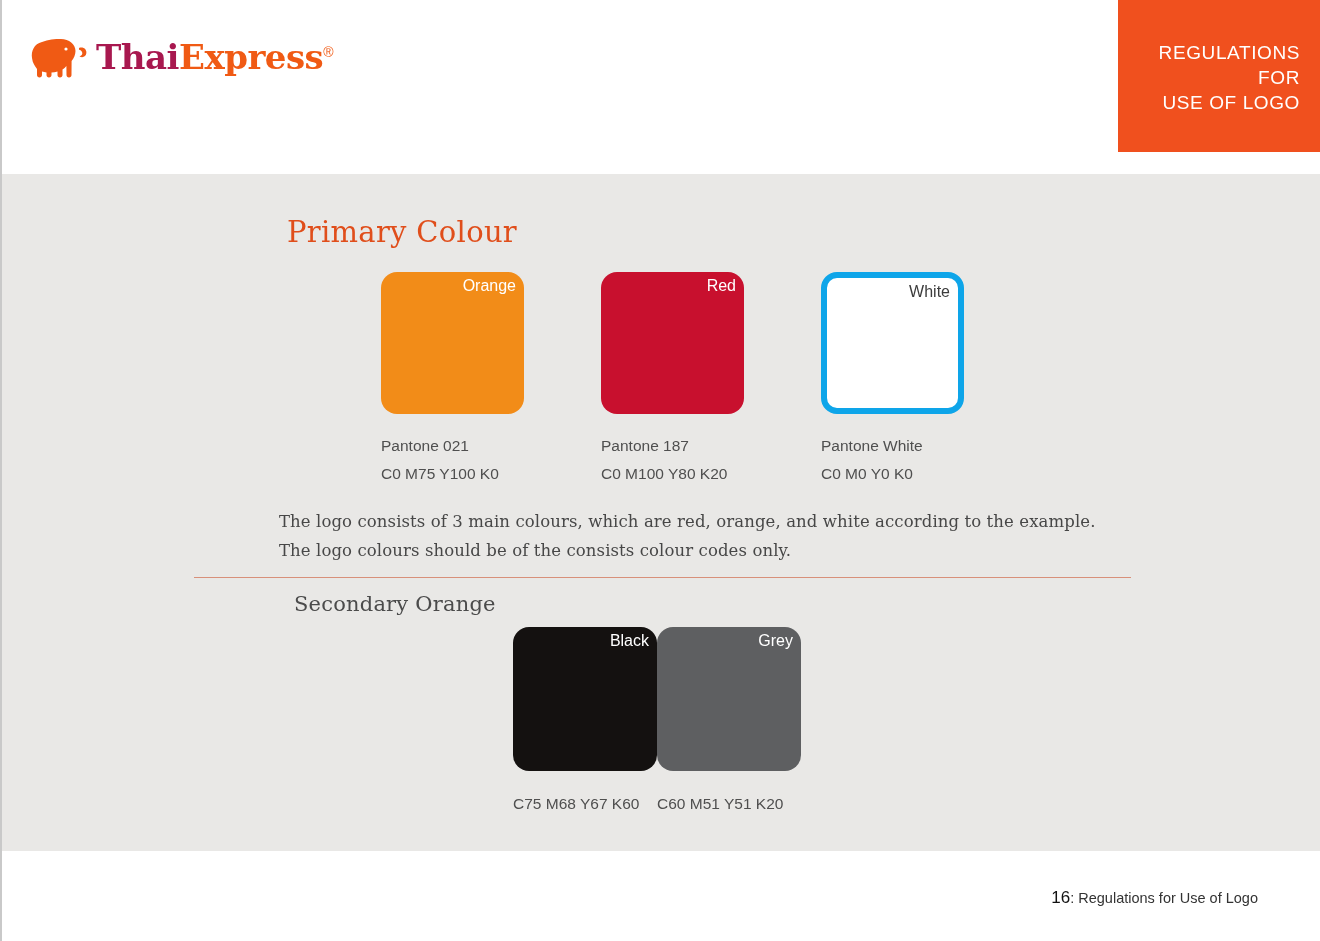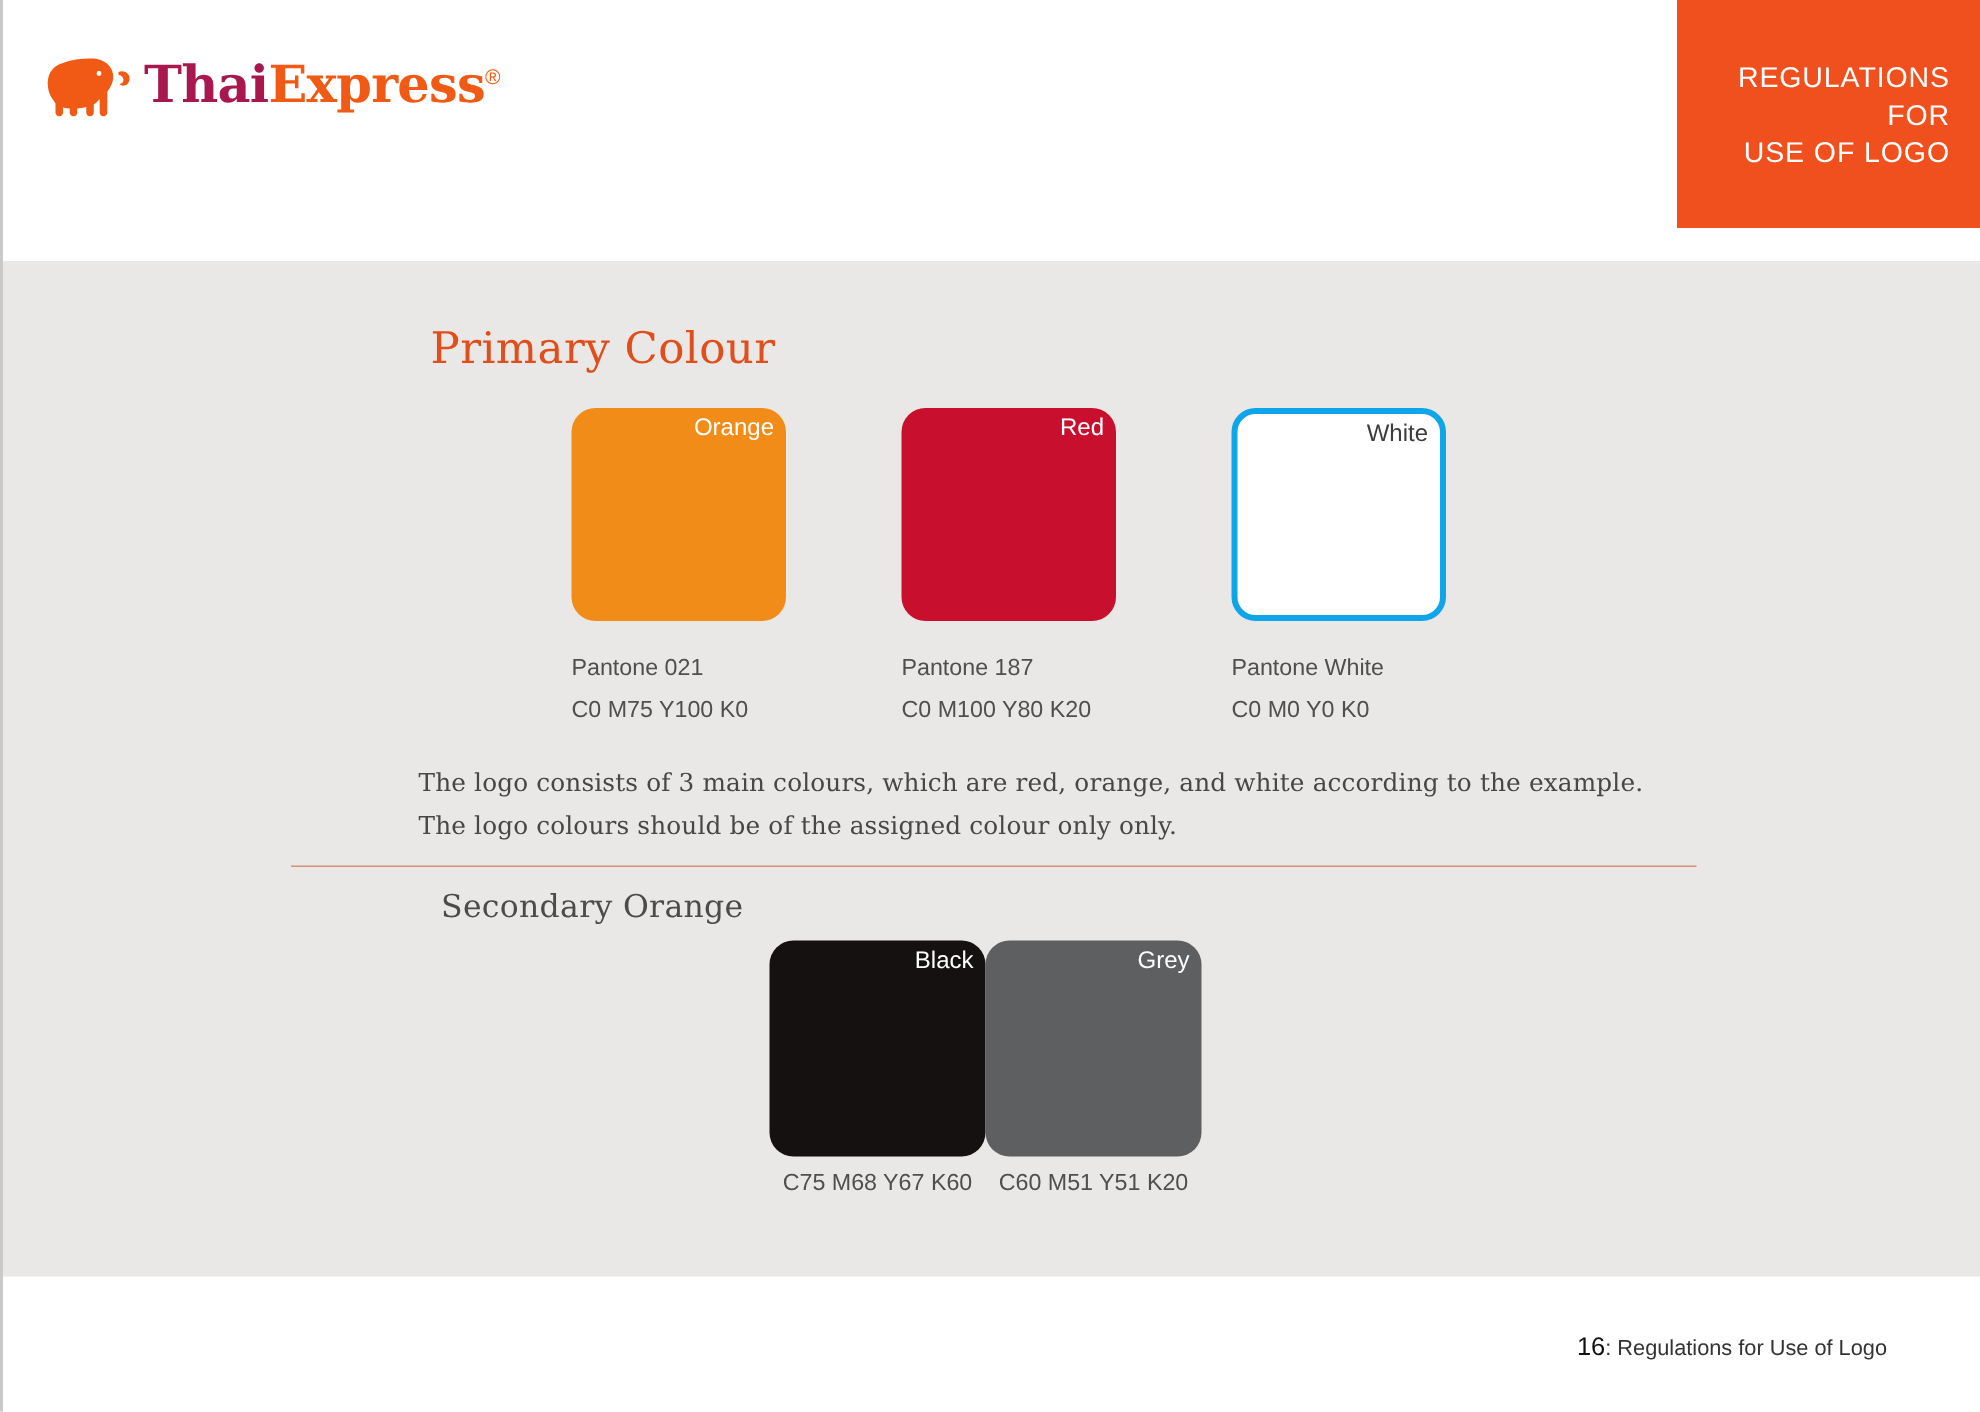--- a/index.html
+++ b/index.html
@@ -123,21 +123,21 @@
     width: 145px;
   }
   .swatch {
     position: relative;
     width: 143px;
     height: 142px;
     border-radius: 16px;
     box-sizing: border-box;
   }
   .swatch.white {
-    border: 4px solid #0ea5e9;
+    border: 6px solid #0ea5e9;
     background: #ffffff;
     text-align: center;
   }
   .swatch-label {
     position: absolute;
     right: 8px;
     top: 5px;
     font-size: 16px;
     color: #ffffff;
     font-family: "Liberation Sans", sans-serif;
@@ -186,24 +186,24 @@
     display: flex;
   }
   .swatch2 {
     position: relative;
     width: 144px;
     height: 144px;
     border-radius: 16px;
     box-sizing: border-box;
   }
   .swatch2-caption {
-    margin-top: 9px;
+    margin-top: 24px;
     font-size: 15.5px;
     color: #4f4f4f;
-    text-align: center;
+    text-align: left;
     font-family: "Liberation Sans", sans-serif;
   }
   
   .footer {
     position: absolute;
     left: 2px;
     top: 867px;
     width: 1318px;
     height: 74px;
     background: #ffffff;
@@ -284,21 +284,21 @@
         <div class="swatch-caption">
           <div>Pantone White</div>
           <div>C0 M0 Y0 K0</div>
         </div>
       </div>
 
     </div>
 
     <div class="paragraph">
       <div>The logo consists of 3 main colours, which are red, orange, and white according to the example.</div>
-      <div>The logo colours should be of the assigned colour only only.</div>
+      <div>The logo colours should be of the consists colour codes only.</div>
     </div>
 
     <div class="divider"></div>
 
     <div class="h2">Secondary Orange</div>
 
     <div class="swatch-row2">
 
       <div>
         <div class="swatch2" style="background:#141110">

